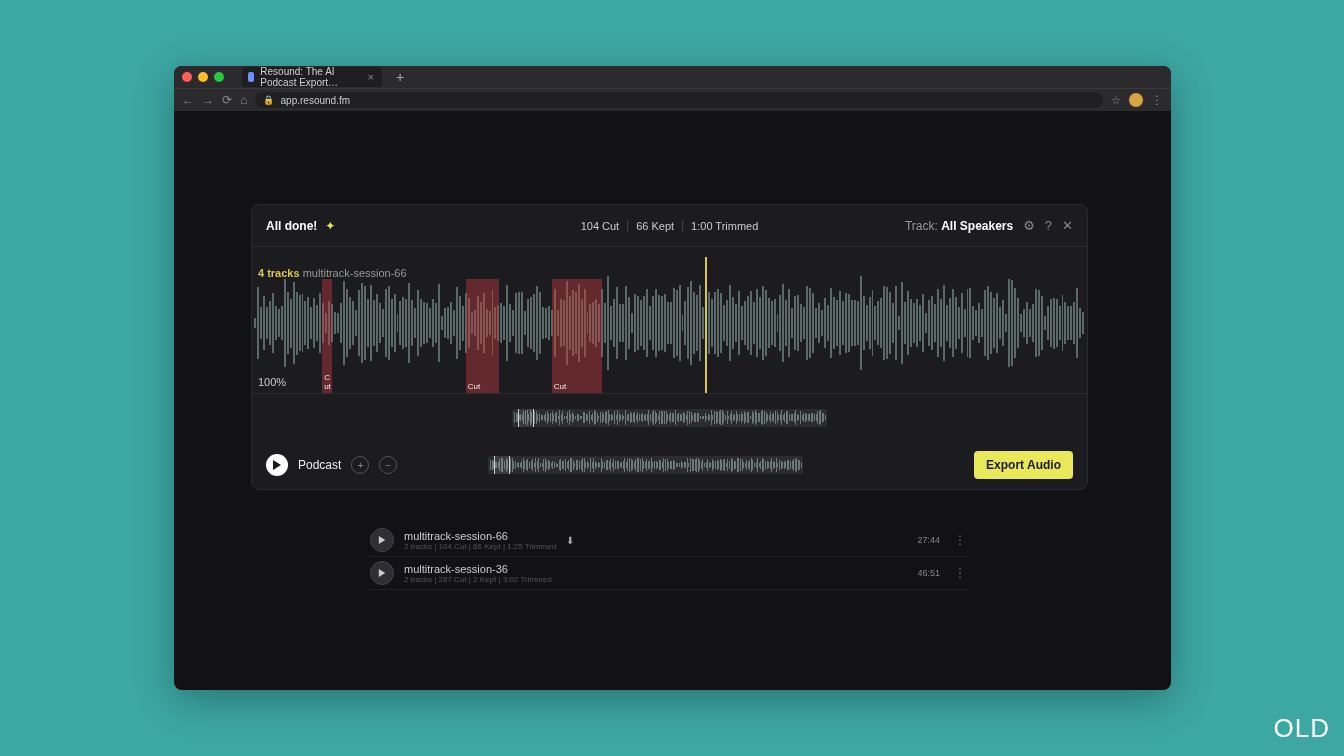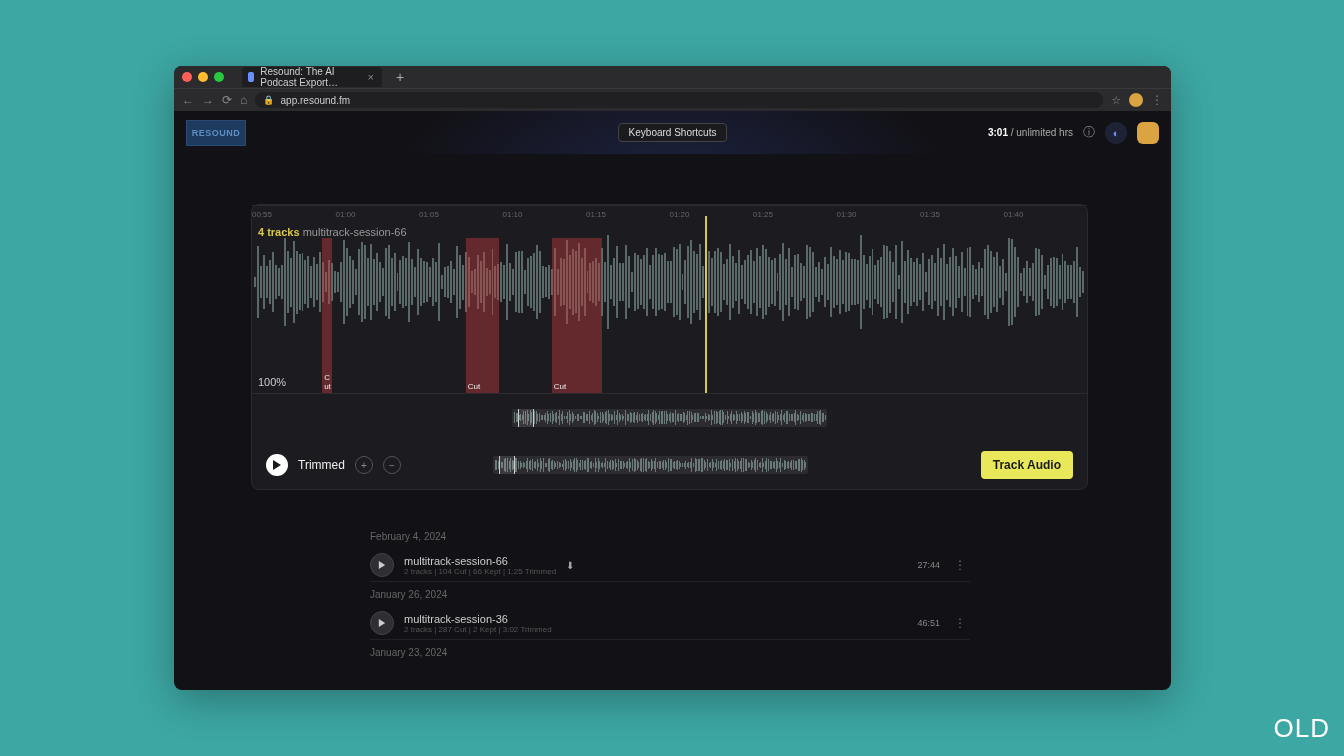--- a/index.html
+++ b/index.html
@@ -154,85 +154,73 @@
     <span class="nav-ico">⌂</span>
     <div class="url-box">
       <span class="lock">🔒</span>
       <span>app.resound.fm</span>
     </div>
     <span class="star">☆</span>
     <div class="prof"></div>
     <span class="kdots">⋮</span>
   </div>
 
-  <div class="apphead">
-    <div class="logo">RESOUND</div>
-    <div class="kbd-shortcut">Keyboard Shortcuts</div>
-    <div class="right-head">
-      <span class="hrs">
-        <b>3:01</b> <span>/ unlimited hrs</span>
-      </span>
-      <span class="nav-ico">ⓘ</span>
-      <div class="moon">
-        <span>◐</span>
-      </div>
-      <div class="avatar"></div>
-    </div>
-  </div>
 
   <div class="plist">
     <div id="plist-rows">
-        <div class="pdate">February 4, 2024</div>
         <div class="prow">
           <div class="pp">
             <svg viewBox="0 0 10 10">
               <polygon points="1,0 9,5 1,10" fill="#ccc"></polygon>
             </svg>
           </div>
           <div class="pinfo">
             <div class="t1">multitrack-session-66</div>
             <div class="t2">2 tracks   |   104 Cut   |   66 Kept   |   1:25 Trimmed</div>
           </div>
           <span class="dl">⬇</span>
           <span class="dur">27:44</span>
           <span class="more">⋮</span>
         </div>
-        <div class="pdate">January 26, 2024</div>
         <div class="prow">
           <div class="pp">
             <svg viewBox="0 0 10 10">
               <polygon points="1,0 9,5 1,10" fill="#ccc"></polygon>
             </svg>
           </div>
           <div class="pinfo">
             <div class="t1">multitrack-session-36</div>
             <div class="t2">2 tracks   |   287 Cut   |   2 Kept   |   3:02 Trimmed</div>
           </div>
           <span class="dur">46:51</span>
           <span class="more">⋮</span>
         </div>
-        <div class="pdate">January 23, 2024</div>
       </div>
   </div>
 
   <div class="editor">
+    <div class="ed-head">
+      <span class="status">All done!</span>
+      <span class="spark">✦</span>
+      <div class="center-stats">
+        <span>104 Cut</span>
+        <span>66 Kept</span>
+        <span>1:00 Trimmed</span>
+      </div>
+      <div class="right-ed">
+        <span>
+          <span>Track:</span> <b>All Speakers</b>
+        </span>
+        <span class="ico-btn">⚙</span>
+        <span class="ico-btn">?</span>
+        <span class="ico-btn">✕</span>
+      </div>
+    </div>
 
     <div class="wave-area">
-      <div class="ruler" id="ruler">
-          <span class="tick" style="left: 0%;">00:55</span>
-          <span class="tick" style="left: 10%;">01:00</span>
-          <span class="tick" style="left: 20%;">01:05</span>
-          <span class="tick" style="left: 30%;">01:10</span>
-          <span class="tick" style="left: 40%;">01:15</span>
-          <span class="tick" style="left: 50%;">01:20</span>
-          <span class="tick" style="left: 60%;">01:25</span>
-          <span class="tick" style="left: 70%;">01:30</span>
-          <span class="tick" style="left: 80%;">01:35</span>
-          <span class="tick" style="left: 90%;">01:40</span>
-        </div>
       <div class="trackinfo">
         <b>4 tracks</b> <span>multitrack-session-66</span>
       </div>
       <div class="zoompct">100%</div>
       <div class="wave" id="wave">
           <div class="bar" style="height: 10.4px;"></div>
           <div class="bar" style="height: 71.6569px;"></div>
           <div class="bar" style="height: 31.3508px;"></div>
           <div class="bar" style="height: 53.1642px;"></div>
           <div class="bar" style="height: 32.2603px;"></div>
@@ -730,21 +718,21 @@
           <div class="mb" style="height: 9.34448px;"></div>
           <div class="mb" style="height: 5.93186px;"></div>
         </div>
     </div>
     <div class="controls2">
       <div class="playbtn">
         <svg viewBox="0 0 10 10">
             <polygon points="1,0 9,5 1,10" fill="#1a1a1a"></polygon>
           </svg>
       </div>
-      <span class="preview">Trimmed</span>
+      <span class="preview">Podcast</span>
       <div class="zbtn">+</div>
       <div class="zbtn">−</div>
       <div class="minimap" id="minimap2">
         <div class="view"></div>
       <div class="mb" style="height: 10.3828px;"></div>
           <div class="mb" style="height: 9.92565px;"></div>
           <div class="mb" style="height: 8.87818px;"></div>
           <div class="mb" style="height: 5.78359px;"></div>
           <div class="mb" style="height: 6.39804px;"></div>
           <div class="mb" style="height: 5.56531px;"></div>
@@ -936,17 +924,17 @@
           <div class="mb" style="height: 9.49578px;"></div>
           <div class="mb" style="height: 7.16529px;"></div>
           <div class="mb" style="height: 7.25567px;"></div>
           <div class="mb" style="height: 12.8873px;"></div>
           <div class="mb" style="height: 12.1248px;"></div>
           <div class="mb" style="height: 14.8158px;"></div>
           <div class="mb" style="height: 9.81996px;"></div>
           <div class="mb" style="height: 9.34448px;"></div>
           <div class="mb" style="height: 5.93186px;"></div>
         </div>
-      <div class="export">Track Audio</div>
+      <div class="export">Export Audio</div>
     </div>
   </div>
 
 </div>
 
 </body></html>

